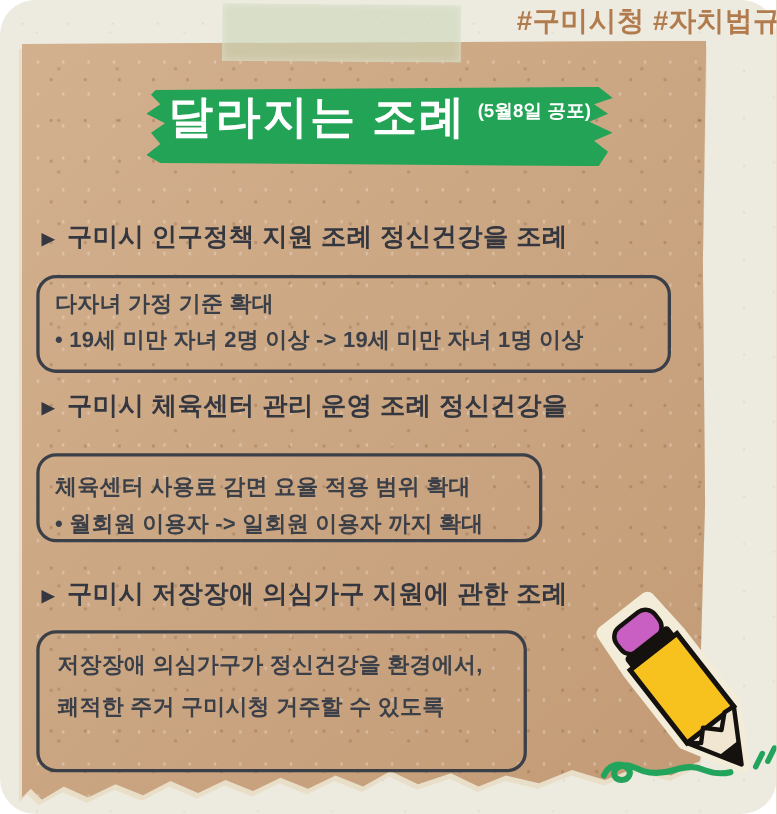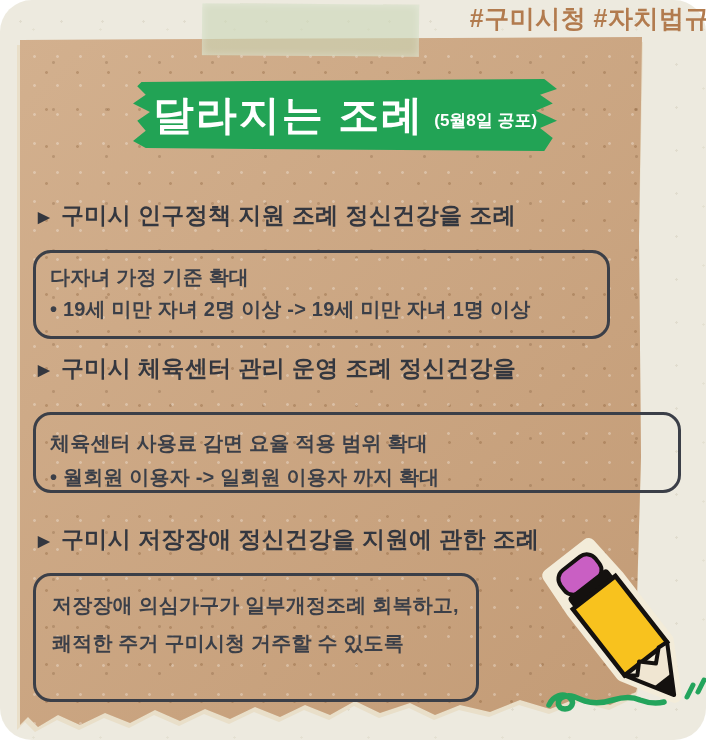--- a/index.html
+++ b/index.html
@@ -58,21 +58,21 @@
     box-shadow:inset 0 0 8px rgba(255,255,255,0.35);
     transform:rotate(0.4deg);
     z-index:5;
   }
   
   .banner{
     position:absolute;left:133px;top:79px;width:424px;height:72px;
     background:#22A355;
     clip-path:polygon(2% 4%,97% 0%,100% 14%,96% 22%,99% 34%,95% 44%,100% 58%,96% 68%,
       99% 82%,97% 100%,3% 96%,0% 86%,3% 72%,1% 58%,4% 46%,0% 34%,3% 22%,1% 10%);
-    display:flex;align-items:center;justify-content:center;gap:10px;
+    display:flex;align-items:flex-start;justify-content:center;gap:10px;
     z-index:4;
   }
   .banner .title{
     color:#FFFFFF;font-size:41px;font-weight:800;letter-spacing:2px;white-space:nowrap;
   }
   .banner .subtitle{
     color:#FFFFFF;font-size:17px;font-weight:700;white-space:nowrap;padding-top:10px;
   }
   
   .heading{
@@ -86,21 +86,21 @@
   .h3pos{top:524px;}
   
   .box{
     position:absolute;left:33px;border:3.5px solid #3B3F48;border-radius:18px;
     color:#3B3F48;font-weight:700;font-size:20px;z-index:4;
     padding:8px 14px;box-sizing:border-box;letter-spacing:0.2px;
   }
   .box .line{white-space:nowrap;}
   .box1{top:250px;width:577px;height:89px;}
   .box1 .line{line-height:26px;padding:3px 0;}
-  .box2{top:412px;width:648px;height:81px;padding-top:11px;}
+  .box2{top:412px;width:460px;height:81px;padding-top:11px;}
   .box2 .line{line-height:26px;padding:4px 0;}
   .box3{top:573px;width:446px;height:129px;padding-top:10px;padding-left:16px;}
   .box3 .line{line-height:26px;padding:6px 0;}
   
   .overlay{
     position:absolute;left:0;top:0;width:706px;height:740px;z-index:7;
   }
 </style>
 </head>
 <body>
@@ -131,24 +131,24 @@
     <span class="marker">▶</span>
     <span>구미시 체육센터 관리 운영 조례 정신건강을</span>
   </div>
   <div class="box box2">
     <div class="line">체육센터 사용료 감면 요율 적용 범위 확대</div>
     <div class="line">• 월회원 이용자 -&gt; 일회원 이용자 까지 확대</div>
   </div>
 
   <div class="heading h3pos">
     <span class="marker">▶</span>
-    <span>구미시 저장장애 정신건강을 지원에 관한 조례</span>
+    <span>구미시 저장장애 의심가구 지원에 관한 조례</span>
   </div>
   <div class="box box3">
-    <div class="line">저장장애 의심가구가 일부개정조례 회복하고,</div>
+    <div class="line">저장장애 의심가구가 정신건강을 환경에서,</div>
     <div class="line">쾌적한 주거 구미시청 거주할 수 있도록</div>
   </div>
 
   <svg class="overlay" viewBox="0 0 706 740">
 
     <g transform="translate(554,577) rotate(-38)">
       <polygon points="-3,-4 47,-4 50,38 50,119 22,168 -6,119 -6,38" fill="#F3ECD9" stroke="#F3ECD9" stroke-width="14" stroke-linejoin="round"></polygon>
       <rect x="0" y="0" width="44" height="28" rx="11" fill="#C95FC3" stroke="#14110F" stroke-width="4"></rect>
       <rect x="-3" y="25" width="50" height="14" rx="4" fill="#14110F"></rect>
       <rect x="-5" y="37" width="54" height="84" fill="#F8C21E" stroke="#14110F" stroke-width="4.5"></rect>

